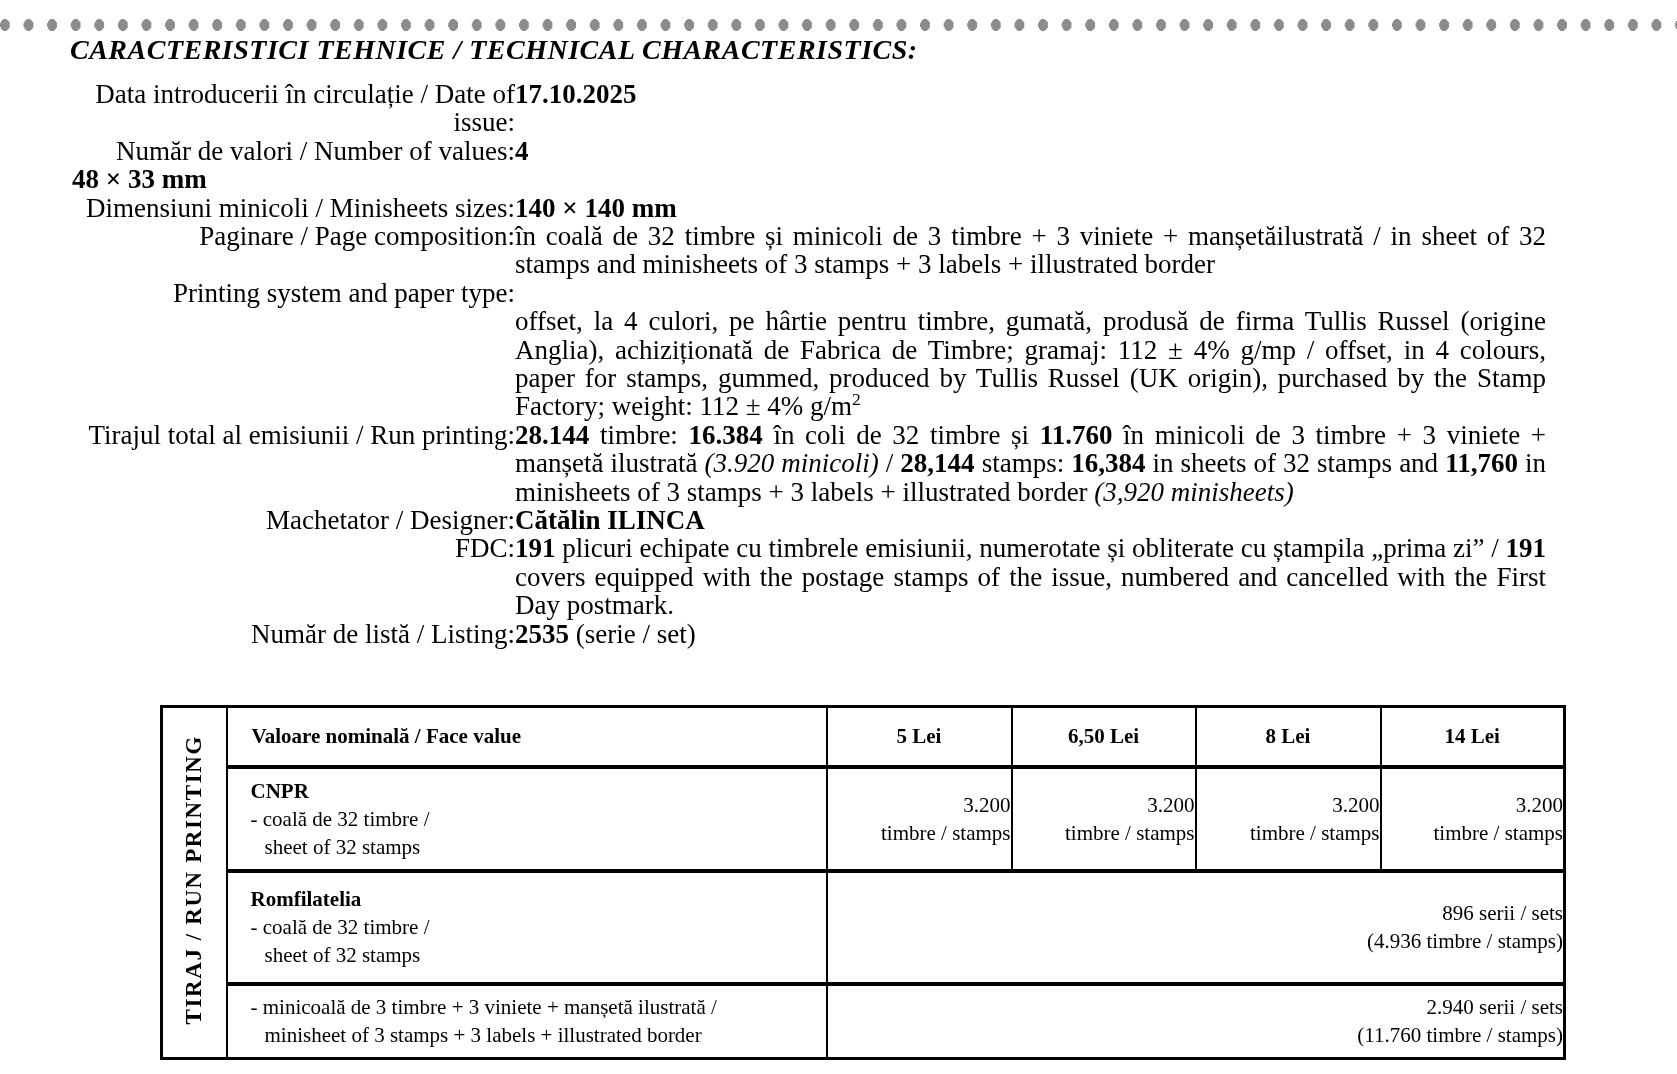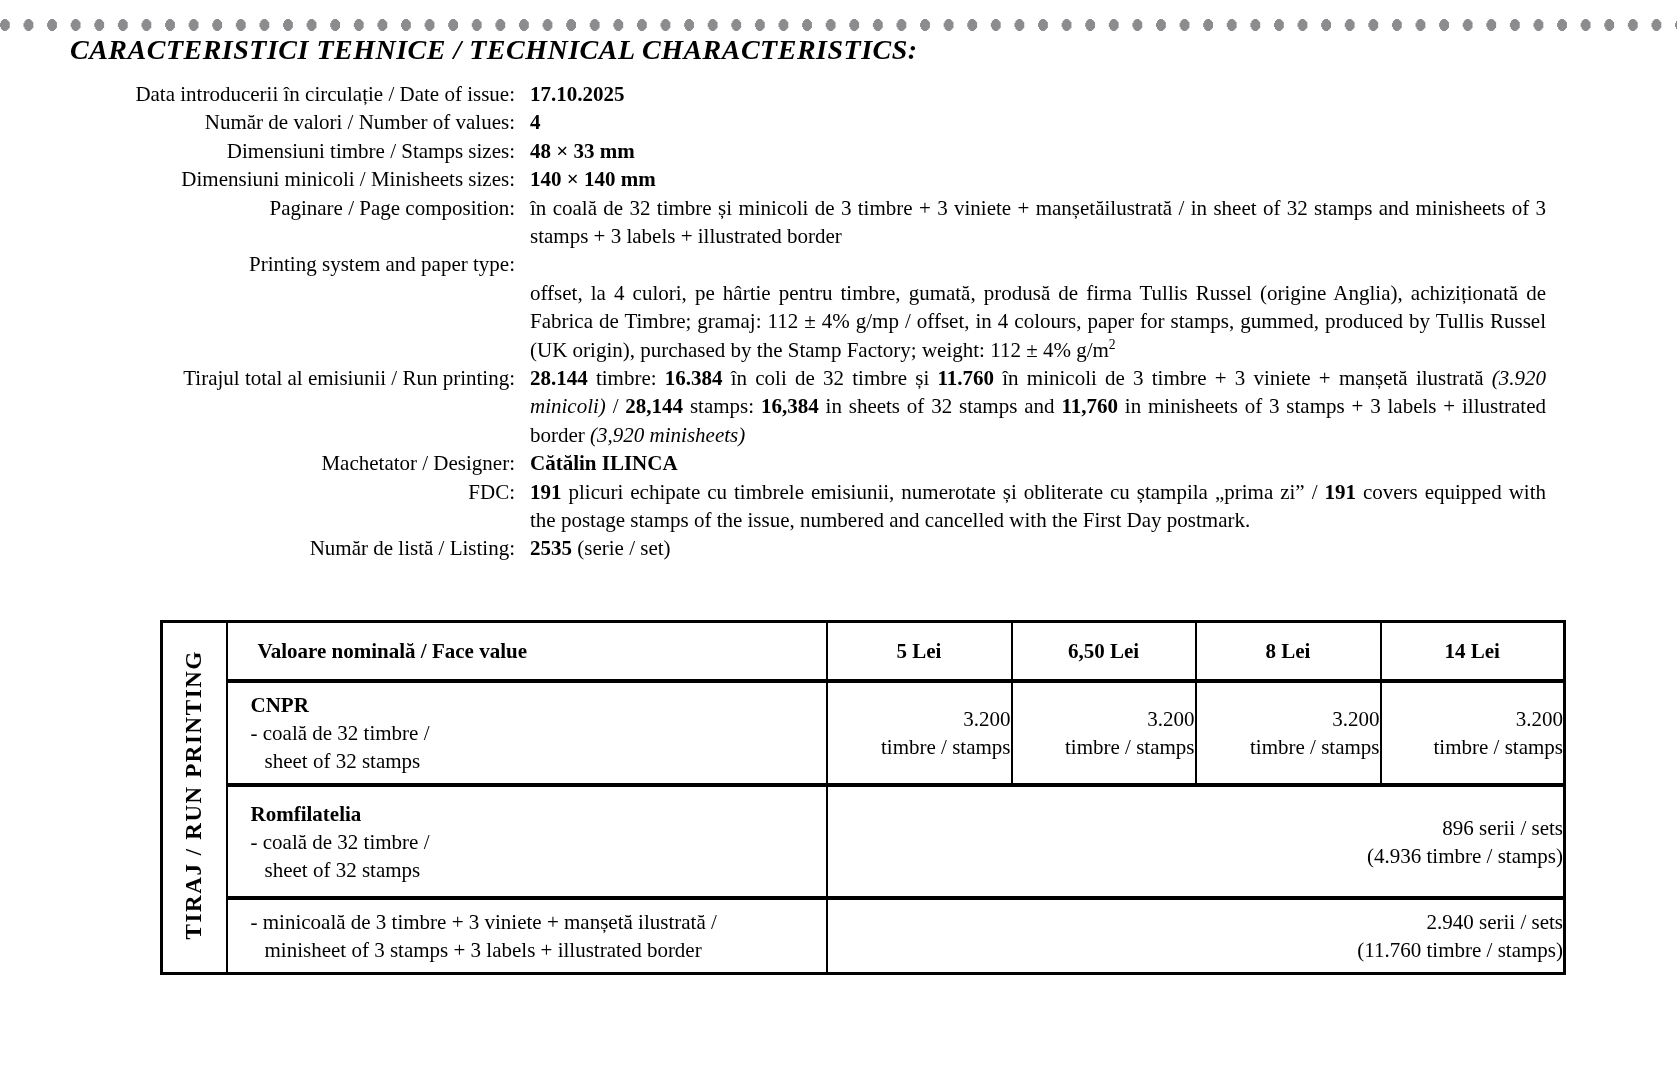--- a/index.html
+++ b/index.html
@@ -13,24 +13,24 @@
     margin-top:18px;height:14px;width:1677px;
     background-image:radial-gradient(5px 6px at 11px 7px, var(--dot-color,#8c8c8f) 97%, transparent 100%);
     background-size:23.6px 14px;background-repeat:repeat-x;background-position:-6px 0;
   }
   .title{
     margin:2px 0 0 70px;
     font-size:28px;font-weight:bold;font-style:italic;letter-spacing:.5px;
     white-space:nowrap;
   }
   
-  .details{margin:14px 0 0 72px;width:1474px;font-size:21px;line-height:28.4px;}
+  .details{margin:14px 0 0 72px;width:1474px;font-size:27px;line-height:28.4px;}
   .drow{display:flex;align-items:flex-start;}
   .dlabel{width:443px;flex:none;text-align:right;}
-  .dvalue{flex:1;margin-left:15px;}
+  .dvalue{flex:1;}
   .dvalue.just{text-align:justify;}
   .dvalue span.b{font-weight:bold;}
   .dvalue span.i{font-style:italic;}
   .dvalue span.sup{vertical-align:super;font-size:65%;line-height:0;}
   
   .ptable{
     margin:57px 0 0 160px;border-collapse:collapse;table-layout:fixed;width:1403px;
     font-size:21px;
   }
   .ptable td,.ptable th{border:2px solid #000;padding:0;}
@@ -38,21 +38,21 @@
   .ptable tr.body td{border-top-width:4px;}
   .ptable td.rot{border-top-width:2px;vertical-align:middle;text-align:center;}
   .rottext{
     display:inline-block;writing-mode:vertical-rl;transform:rotate(180deg);
     font-weight:bold;font-size:23px;letter-spacing:1.6px;white-space:nowrap;
   }
   .ptable .hrow{height:60px;}
   .ptable tr:nth-child(2){height:104px;}
   .ptable tr:nth-child(3){height:113px;}
   .ptable tr:nth-child(4){height:75px;}
-  .ptable .hlabel{text-align:left;font-weight:bold;padding-left:30px;vertical-align:middle;}
+  .ptable .hlabel{text-align:left;font-weight:bold;padding-left:24px;vertical-align:middle;}
   .ptable .hval{text-align:center;font-weight:bold;vertical-align:middle;}
   .ptable td.lbl{text-align:left;vertical-align:middle;padding:6px 10px 6px 23px;line-height:28px;margin-left:40px;}
   .ptable td.lbl .b{font-weight:bold;}
   .ptable td.lbl .ind{padding-left:14px;display:block;}
   .ptable td.val, .ptable td.merged{text-align:right;vertical-align:middle;line-height:28px;}
 </style>
 </head>
 <body>
 
 <div class="dots"></div>
@@ -66,23 +66,20 @@
       </div>
       <div class="dvalue"><span class="b">17.10.2025</span></div>
     </div>
     <div class="drow">
       <div class="dlabel">
         <div>Număr de valori / Number of values:</div>
       </div>
       <div class="dvalue"><span class="b">4</span></div>
     </div>
     <div class="drow">
-      <div class="dlabel">
-        <div>Dimensiuni timbre / Stamps sizes:</div>
-      </div>
       <div class="dvalue"><span class="b">48 × 33 mm</span></div>
     </div>
     <div class="drow">
       <div class="dlabel">
         <div>Dimensiuni minicoli / Minisheets sizes:</div>
       </div>
       <div class="dvalue"><span class="b">140 × 140 mm</span></div>
     </div>
     <div class="drow">
       <div class="dlabel">

